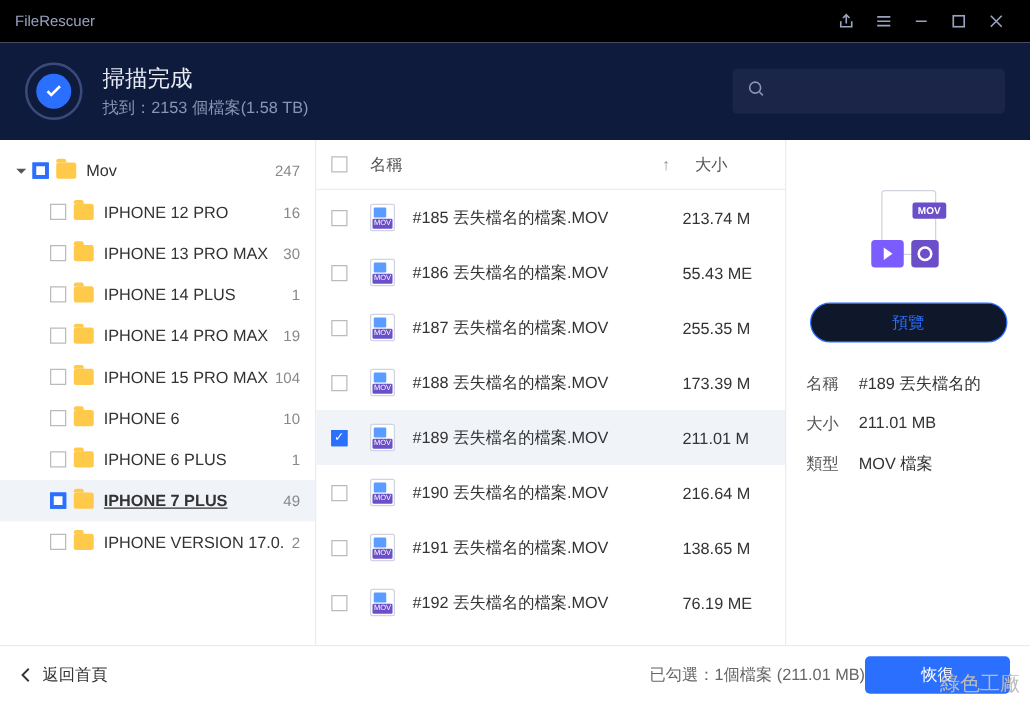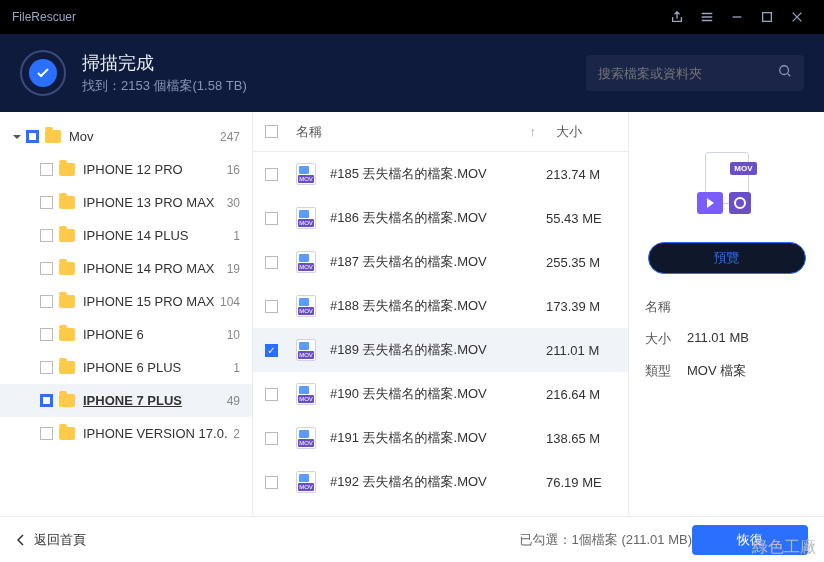--- a/index.html
+++ b/index.html
@@ -113,21 +113,20 @@
         <svg width="16" height="16" viewBox="0 0 16 16" fill="none" stroke="#fff" stroke-width="2">
           <path d="M3 8l3 3 7-7"></path>
         </svg>
       </div>
   </div>
   <div class="header-text">
     <h2>掃描完成</h2>
     <p>找到：2153 個檔案(1.58 TB)</p>
   </div>
   <div class="search-box">
-    <input placeholder="搜索檔案或資料夾" style="">
     <span class="sicn"><svg width="14" height="14" viewBox="0 0 16 16" fill="none" stroke="#8a95b5" stroke-width="1.5">
           <circle cx="7" cy="7" r="5"></circle>
           <path d="M11 11l3 3"></path>
         </svg></span>
   </div>
 </div>
 
 <div class="main">
   <div class="sidebar">
     <div class="tree-row">
@@ -262,20 +261,21 @@
     <div class="preview-icon">
       <div class="preview-doc"></div>
       <div class="preview-badge">MOV</div>
       <div class="preview-play"></div>
       <div class="preview-cam"></div>
     </div>
     <button class="preview-btn">預覽</button>
     <div class="preview-info">
       <div class="prow">
           <span class="plabel">名稱</span>
+          <span class="pval">#189 丟失檔名的</span>
         </div>
       <div class="prow">
           <span class="plabel">大小</span>
           <span class="pval">211.01 MB</span>
         </div>
       <div class="prow">
           <span class="plabel">類型</span>
           <span class="pval">MOV 檔案</span>
         </div>
     </div>

